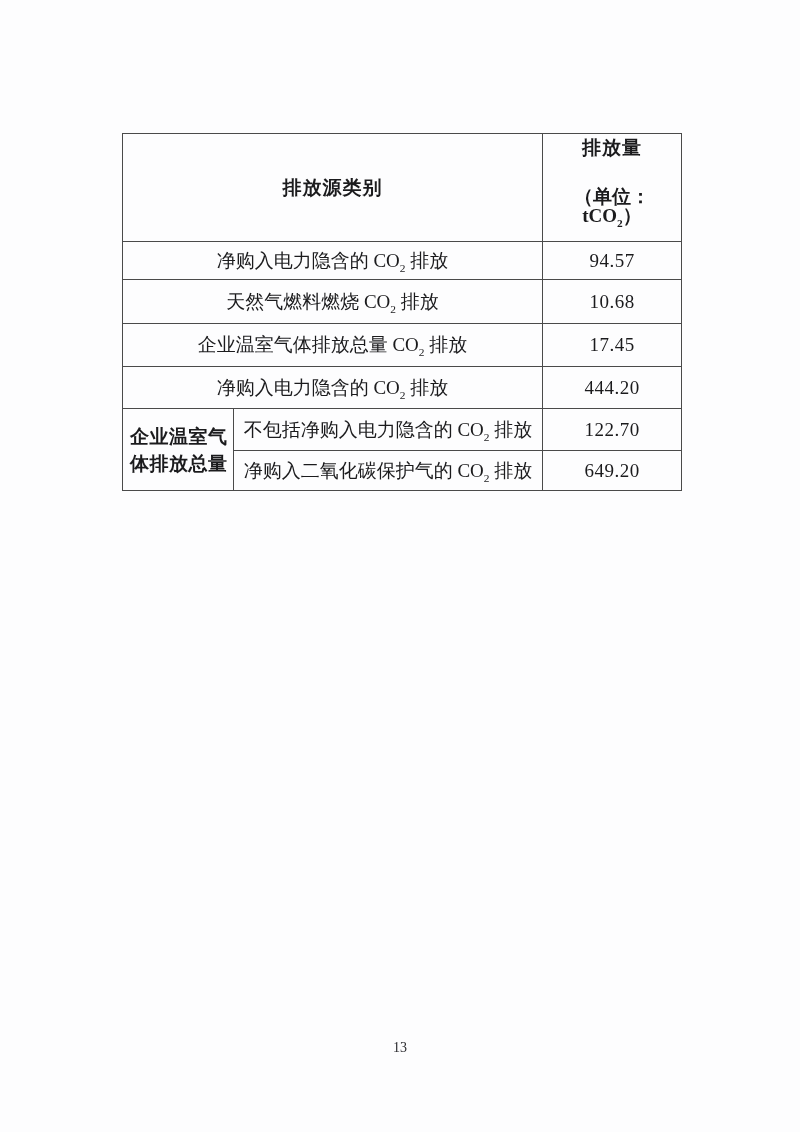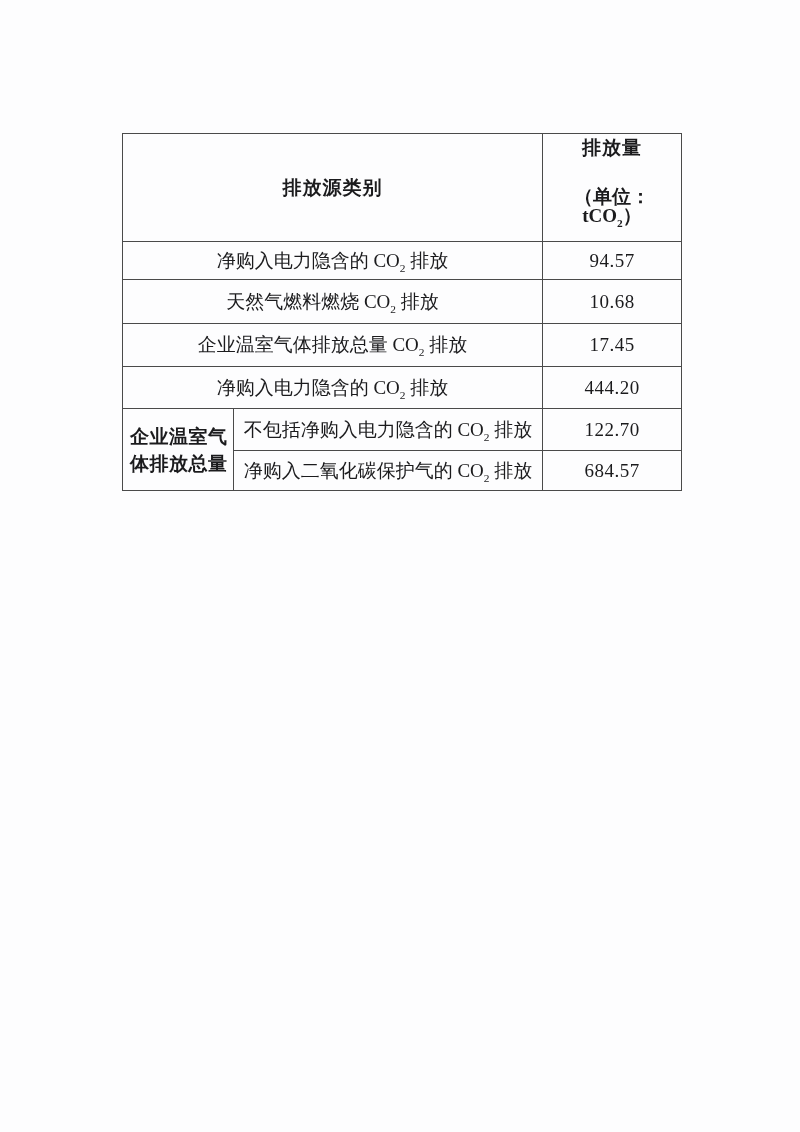--- a/index.html
+++ b/index.html
@@ -131,19 +131,20 @@
       </tr>
 
       <tr class="data-row-5">
         <td rowspan="2" class="group-cell">企业温室气体排放总量</td>
         <td><span>不包括净购入电力隐含的 CO</span><sub class="sm">2</sub><span> 排放</span></td>
         <td class="num-cell">122.70</td>
       </tr>
 
       <tr class="data-row-6">
         <td><span>净购入二氧化碳保护气的 CO</span><sub class="sm">2</sub><span> 排放</span></td>
-        <td class="num-cell">684.57</td>
+        <td class="num-cell">649.20</td>
       </tr>
     </tbody>
       </table>
   </div>
 
+  <div class="page-number">13</div>
 </div>
 
 </body></html>

